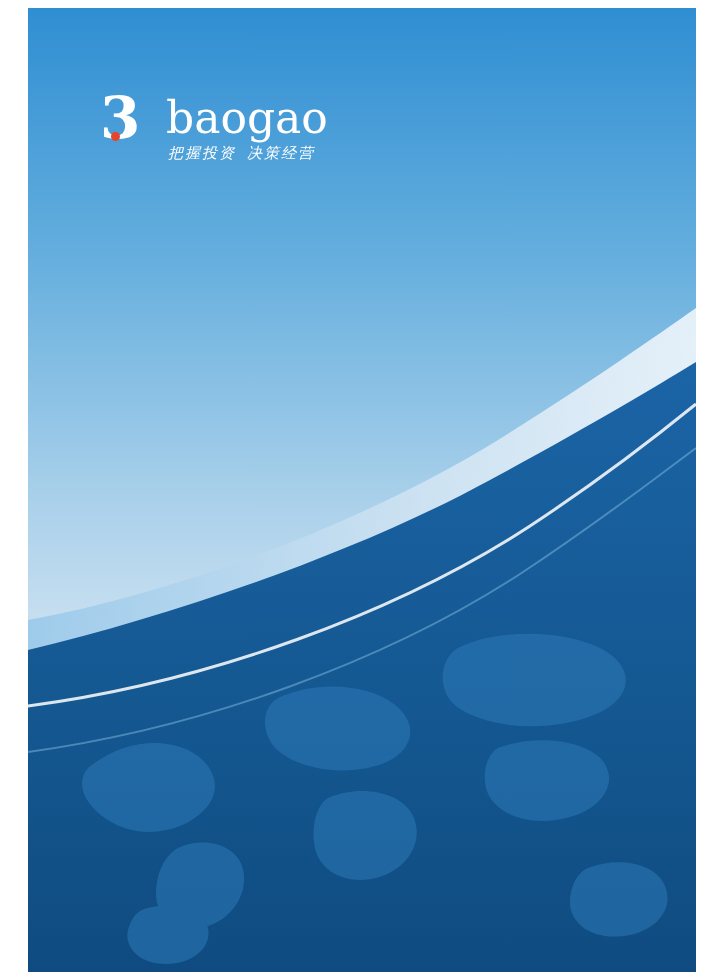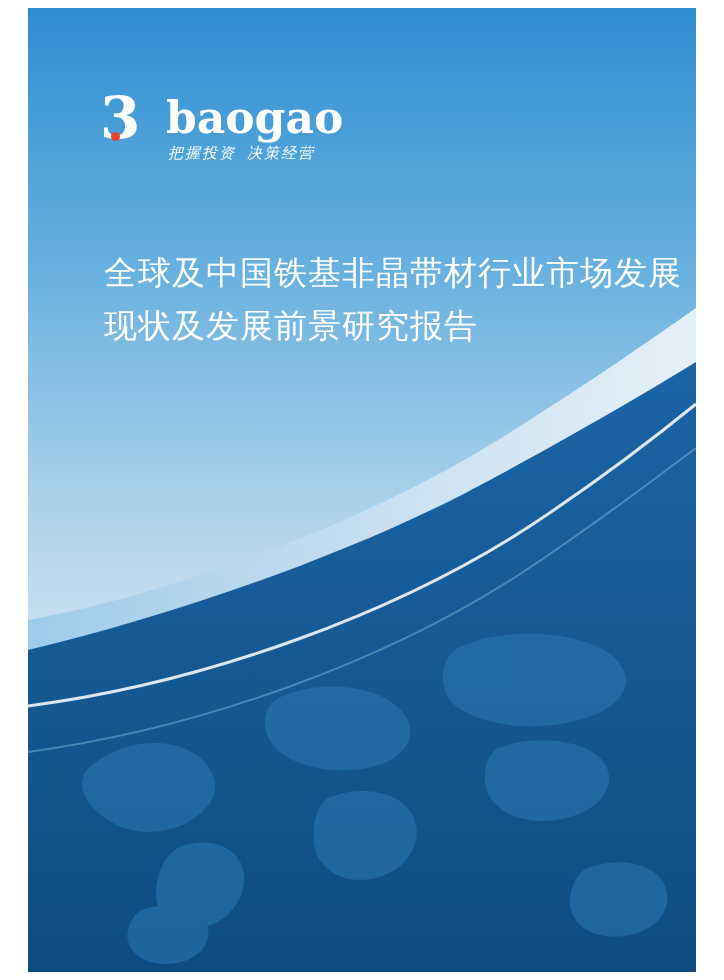--- a/index.html
+++ b/index.html
@@ -56,21 +56,21 @@
     top: 86px;
     width: 260px;
     height: 80px;
   }
   .logo-text {
     position: absolute;
     left: 66px;
     top: -2px;
     font-family: "DejaVu Serif", serif;
     font-size: 44px;
-    font-weight: bold;
+    font-weight: normal;
     color: #ffffff;
     letter-spacing: 0px;
     line-height: 52px;
   }
   .logo-num {
     position: absolute;
     left: 0px;
     top: -6px;
     font-family: "DejaVu Serif", serif;
     font-size: 58px;
@@ -177,16 +177,15 @@
       <path d="M0,744 C176,720 360,652 492,566 C574,512 630,468 668,440" fill="none" stroke="#7fb9e0" stroke-width="2" opacity="0.5"></path>
     </svg>
 
     <div class="logo">
       <span class="logo-num">3</span>
       <span class="logo-dot"></span>
       <span class="logo-text">baogao</span>
       <span class="logo-sub">把握投资 决策经营</span>
     </div>
 
-    <div class="title">全球及中国铁基非晶带材行业市场发展现状及发展前景研究报告</div>
 
   </div>
 </div>
 
 </body></html>

